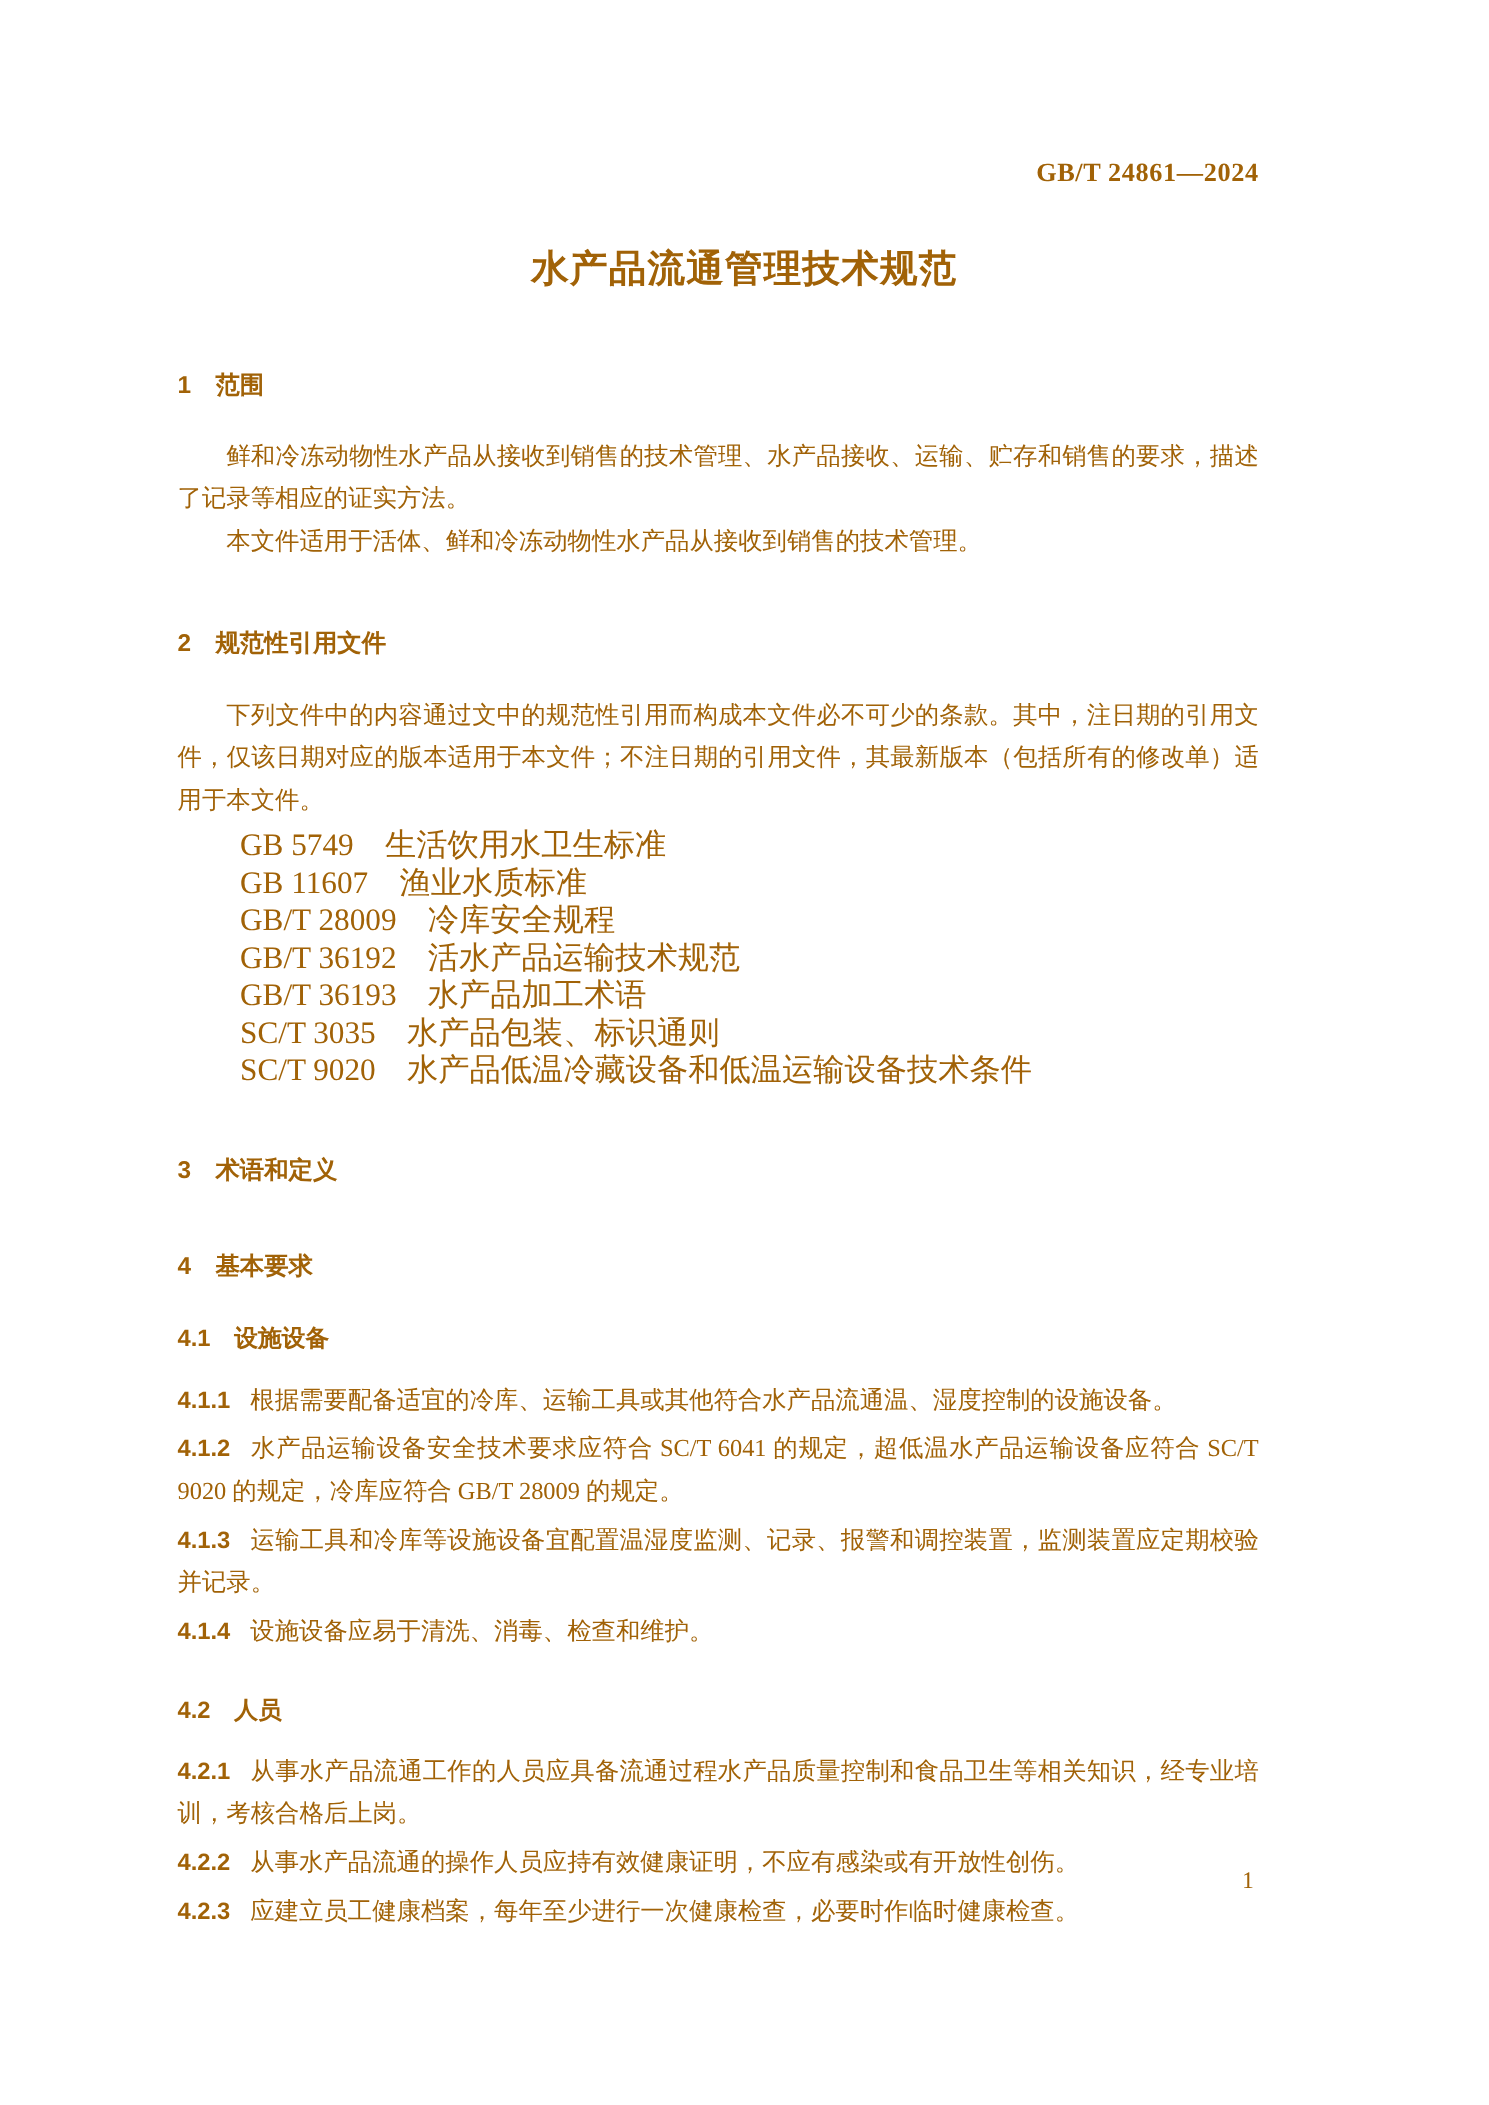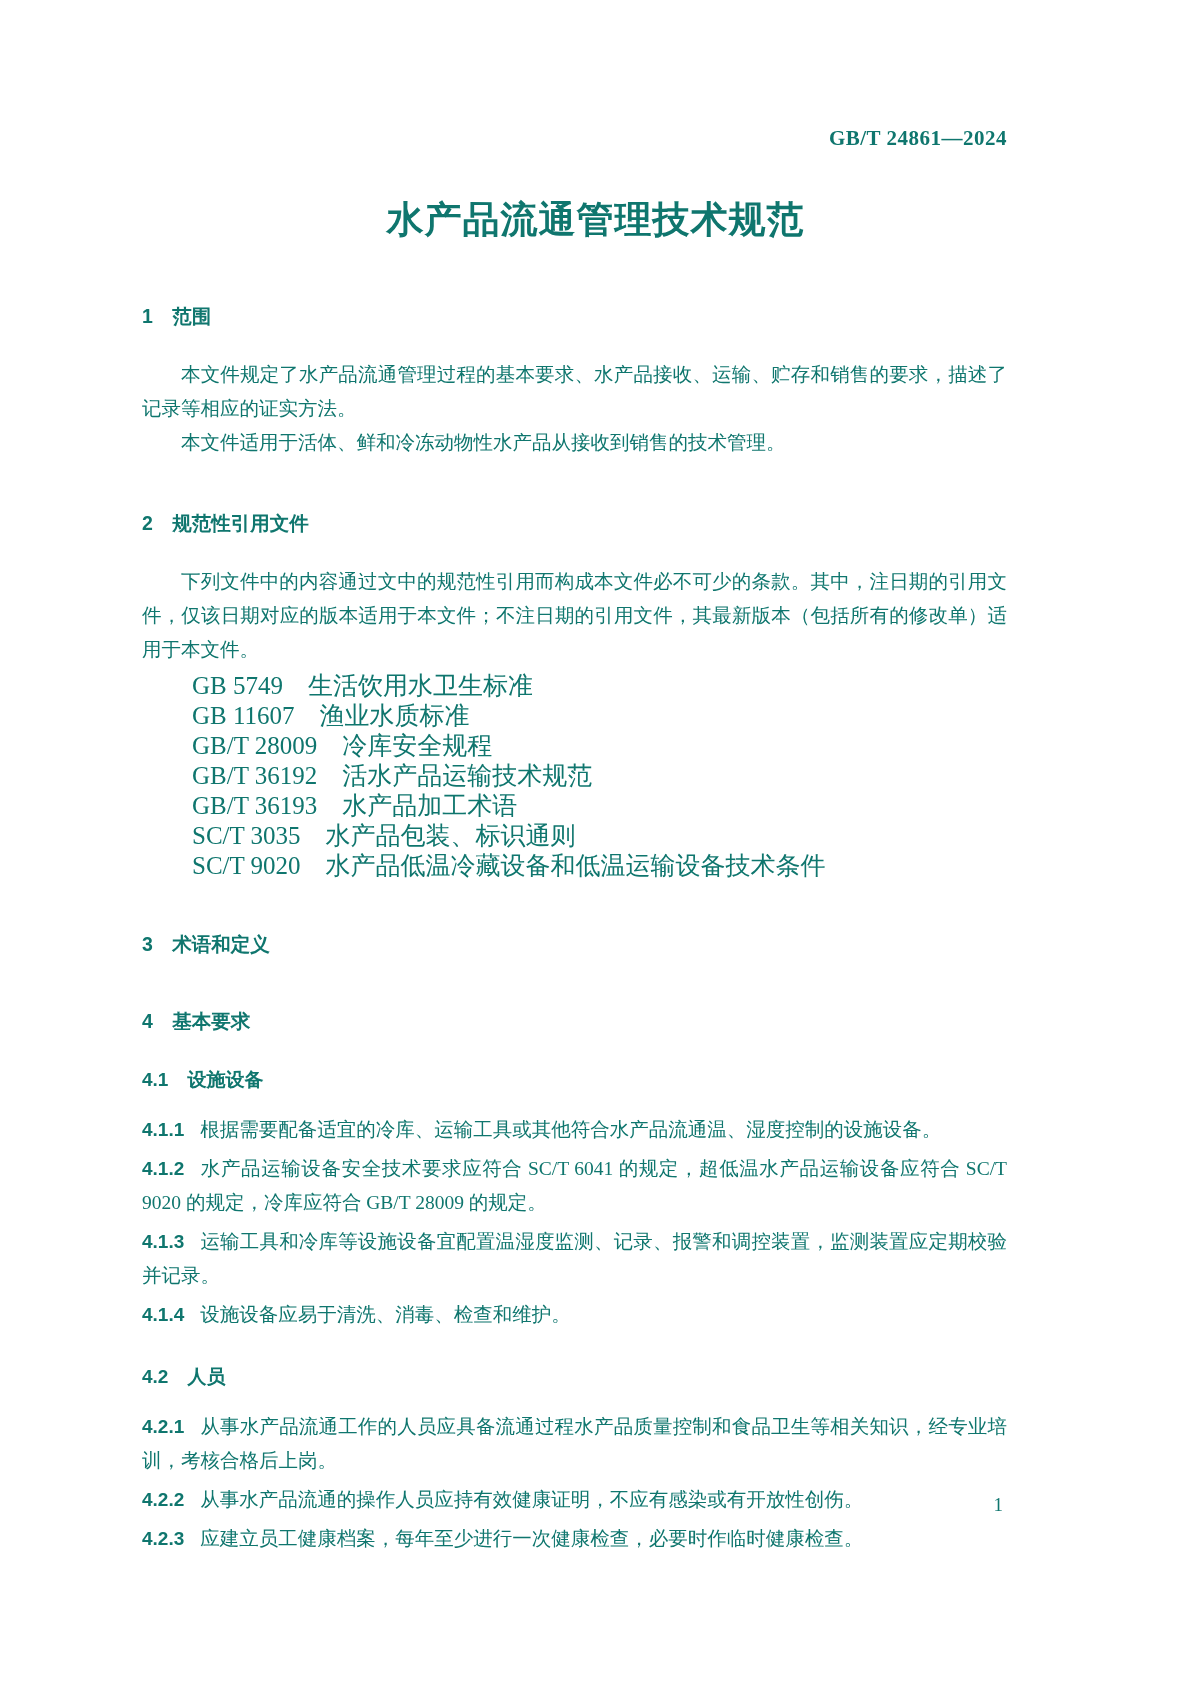--- a/index.html
+++ b/index.html
@@ -2,41 +2,41 @@
 <html><head>
 <meta charset="utf-8">
 <style>
   * { margin: 0; padding: 0; box-sizing: border-box; }
   html, body { background: #ffffff; }
   .page {
     position: relative;
     width: 1191px;
     height: 1684px;
     background: #ffffff;
-    color: #0f766e;
+    color: #a16207;
     font-family: "Liberation Serif", "DejaVu Serif", serif;
     overflow: hidden;
     margin: 0 auto;
   }
   .doc-header {
     padding: 126px 184px 0 142px;
     text-align: right;
   }
   .doc-code {
     font-family: "Liberation Serif", "DejaVu Serif", serif;
     font-weight: 700;
     font-size: 21px;
     letter-spacing: 0.5px;
   }
   .doc-title {
     margin-top: 44px;
     text-align: center;
     font-family: "Liberation Sans", "DejaVu Sans", sans-serif;
     font-weight: 700;
-    font-size: 37px;
+    font-size: 30px;
     letter-spacing: 1px;
   }
   .doc-body {
     padding: 0 184px 0 142px;
   }
   .chapter {
     margin-top: 50px;
     margin-bottom: 28px;
     font-family: "Liberation Sans", "DejaVu Sans", sans-serif;
     font-weight: 700;
@@ -88,21 +88,21 @@
 
   <header class="doc-header">
     <span class="doc-code">GB/T 24861—2024</span>
   </header>
 
   <h1 class="doc-title">水产品流通管理技术规范</h1>
 
   <main class="doc-body">
 
     <h2 class="chapter first">1　范围</h2>
-    <p class="para">本文件规定了水产品流通管理过程的基本要求、水产品接收、运输、贮存和销售的要求，描述了记录等相应的证实方法。</p>
+    <p class="para">鲜和冷冻动物性水产品从接收到销售的技术管理、水产品接收、运输、贮存和销售的要求，描述了记录等相应的证实方法。</p>
     <p class="para">本文件适用于活体、鲜和冷冻动物性水产品从接收到销售的技术管理。</p>
 
     <h2 class="chapter">2　规范性引用文件</h2>
     <p class="para">下列文件中的内容通过文中的规范性引用而构成本文件必不可少的条款。其中，注日期的引用文件，仅该日期对应的版本适用于本文件；不注日期的引用文件，其最新版本（包括所有的修改单）适用于本文件。</p>
     <div class="refs-block">
       <p class="ref">GB 5749　生活饮用水卫生标准</p>
       <p class="ref">GB 11607　渔业水质标准</p>
       <p class="ref">GB/T 28009　冷库安全规程</p>
       <p class="ref">GB/T 36192　活水产品运输技术规范</p>
       <p class="ref">GB/T 36193　水产品加工术语</p>

